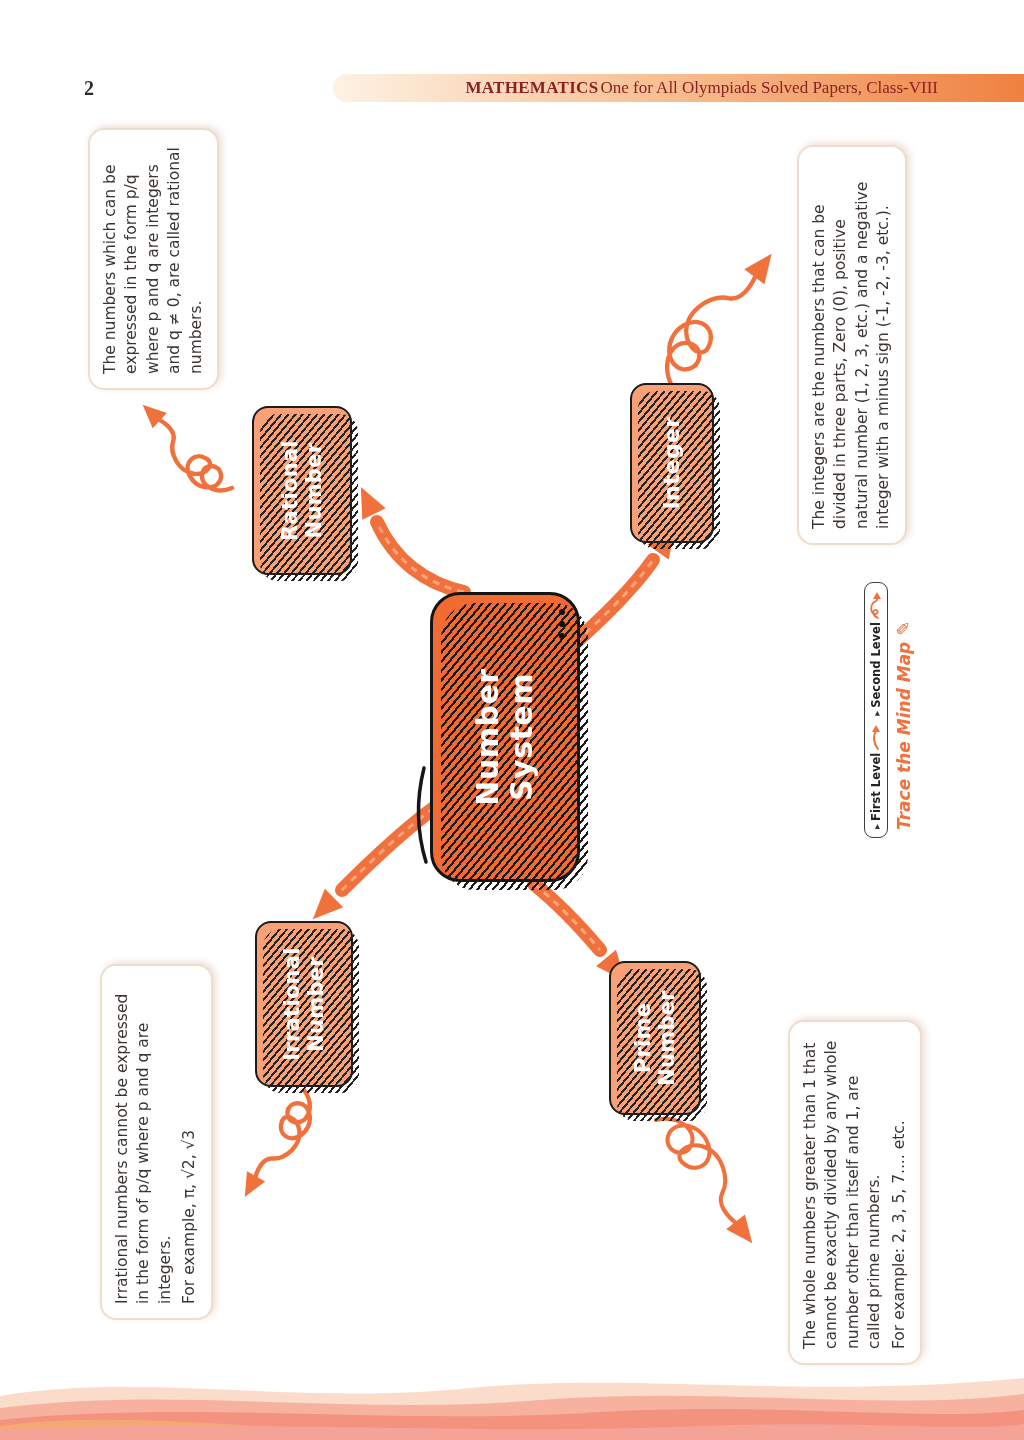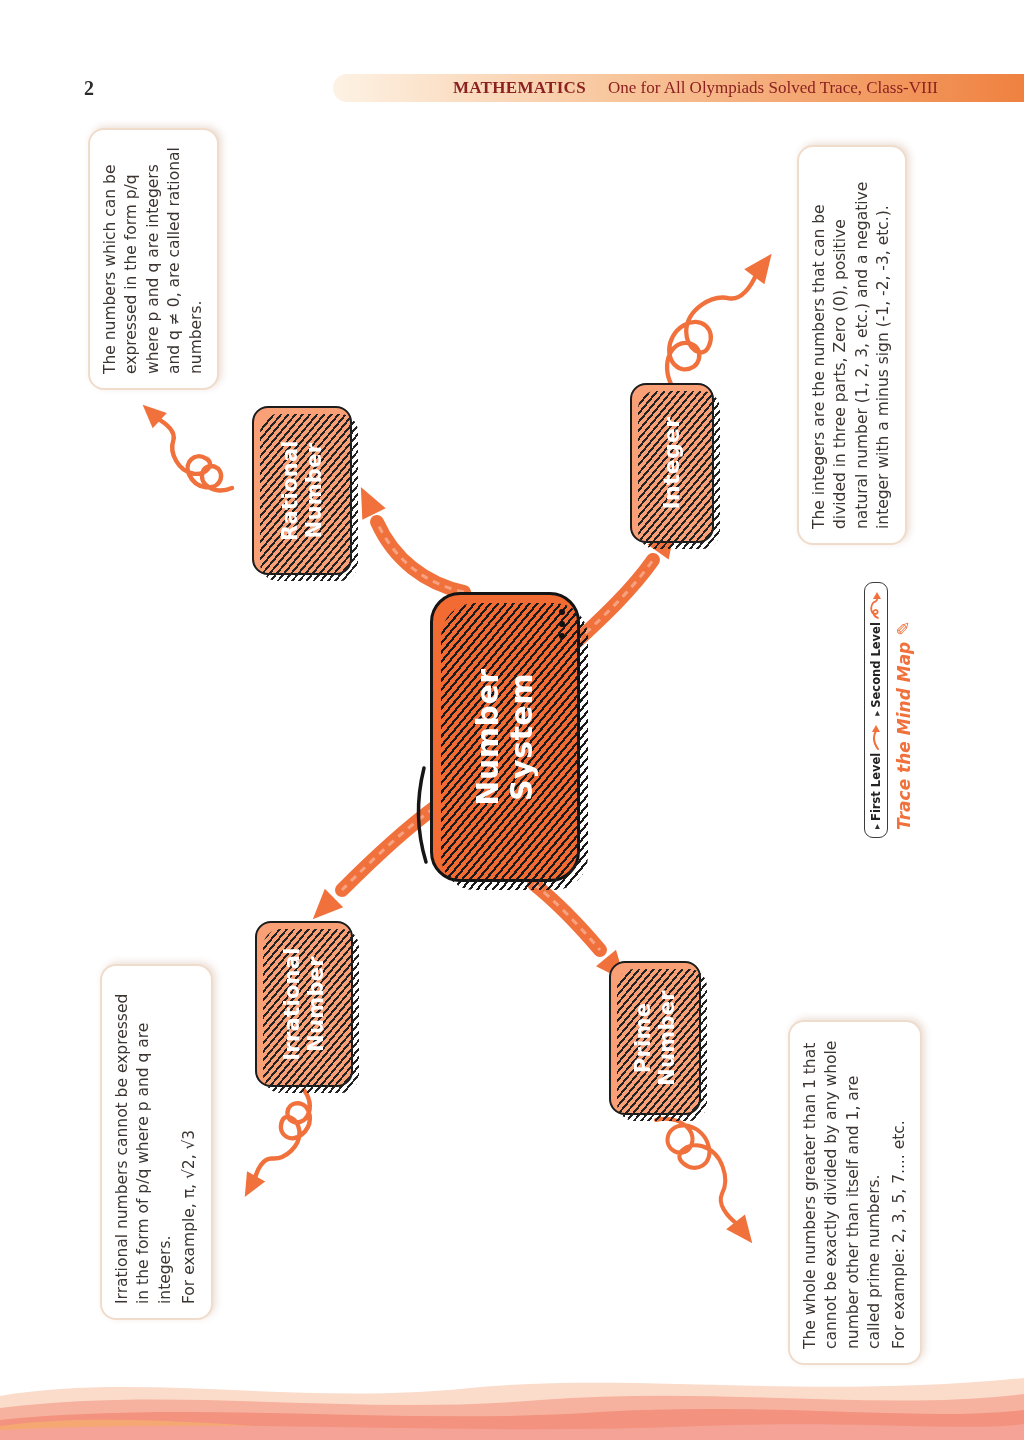--- a/index.html
+++ b/index.html
@@ -8,21 +8,21 @@
 
   
   .page-header{position:absolute;top:74px;left:0;right:0;height:30px;}
   .pagenum{position:absolute;left:84px;top:3px;font-family:"Liberation Serif",serif;
            font-weight:700;font-size:20px;color:#2b2b2b;}
   .header-bar{position:absolute;left:333px;right:0;top:0;height:28px;
               border-radius:14px 0 0 14px;
               background:linear-gradient(90deg,#fdf2e4 0%,#f8c79e 40%,#ef8140 100%);
               display:flex;align-items:center;justify-content:flex-end;
               padding-right:86px;font-family:"Liberation Serif",serif;font-size:17px;
-              color:#8C2121;gap:22px;box-sizing:border-box;}
+              color:#8C2121;gap:2px;box-sizing:border-box;}
   .subject{font-weight:700;letter-spacing:.3px;}
 
   
   .map-rotated{position:absolute;left:-123px;top:325px;width:1270px;height:860px;
                transform:rotate(-90deg);}
   .connectors{position:absolute;left:0;top:0;width:1270px;height:860px;z-index:1;}
 
   .arrow-stroke{fill:none;stroke:#F1713C;stroke-width:14;stroke-linecap:round;}
   .arrow-sketch{fill:none;stroke:rgba(255,255,255,.35);stroke-width:3;stroke-dasharray:7 6;}
   .arrow-head{fill:#F1713C;}
@@ -81,21 +81,21 @@
 </style>
 </head>
 <body>
 
 <div class="page">
 
   <div class="page-header">
     <span class="pagenum">2</span>
     <div class="header-bar">
       <span class="subject">MATHEMATICS</span>
-      <span class="subtitle">One for All Olympiads Solved Trace, Class-VIII</span>
+      <span class="subtitle">One for All Olympiads Solved Papers, Class-VIII</span>
     </div>
   </div>
 
   <div class="map-rotated">
 
     <svg class="connectors" viewBox="0 0 1270 860">
 
       <g>
         <path class="arrow-stroke" d="M 798 382 C 806 344 830 312 868 295"></path>
         <path class="arrow-sketch" d="M 798 382 C 806 344 830 312 868 295"></path>

